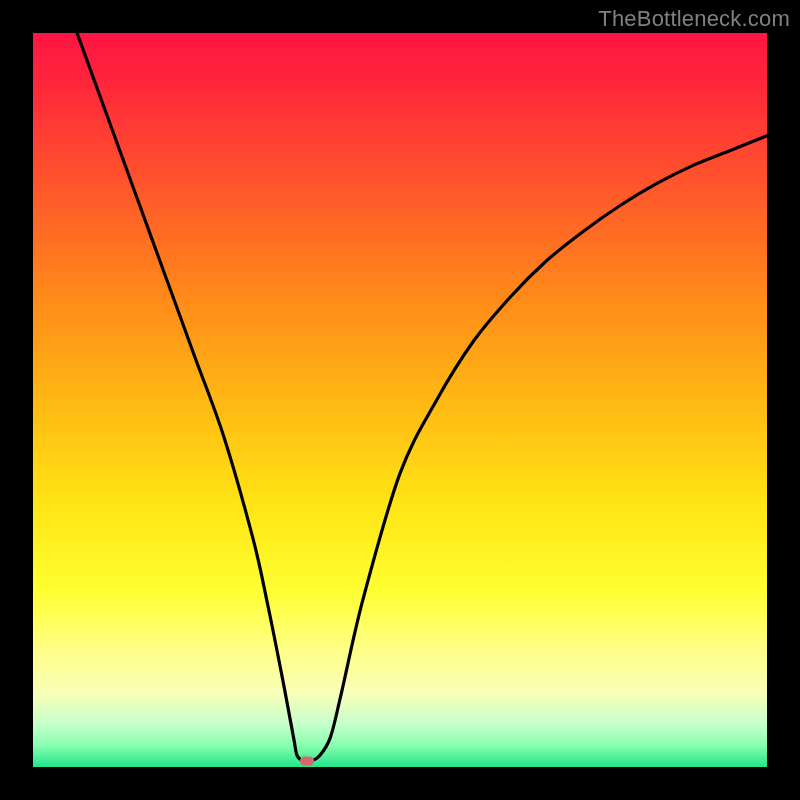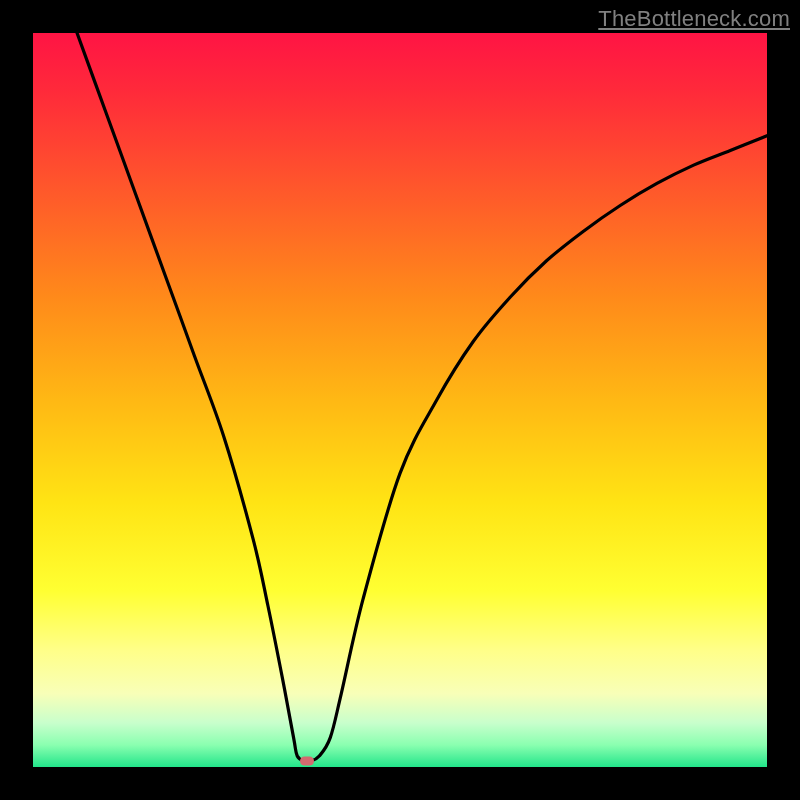--- a/index.html
+++ b/index.html
@@ -41,21 +41,20 @@
     );
   }
   .watermark {
     position: absolute;
     top: 6px;
     right: 10px;
     color: #808080;
     font-size: 22px;
     font-weight: 400;
     letter-spacing: 0.2px;
-    text-decoration: underline;
   }
   .curve-svg {
     position: absolute;
     top: 33px;
     left: 33px;
     width: 734px;
     height: 734px;
     pointer-events: none;
   }
   .marker {

